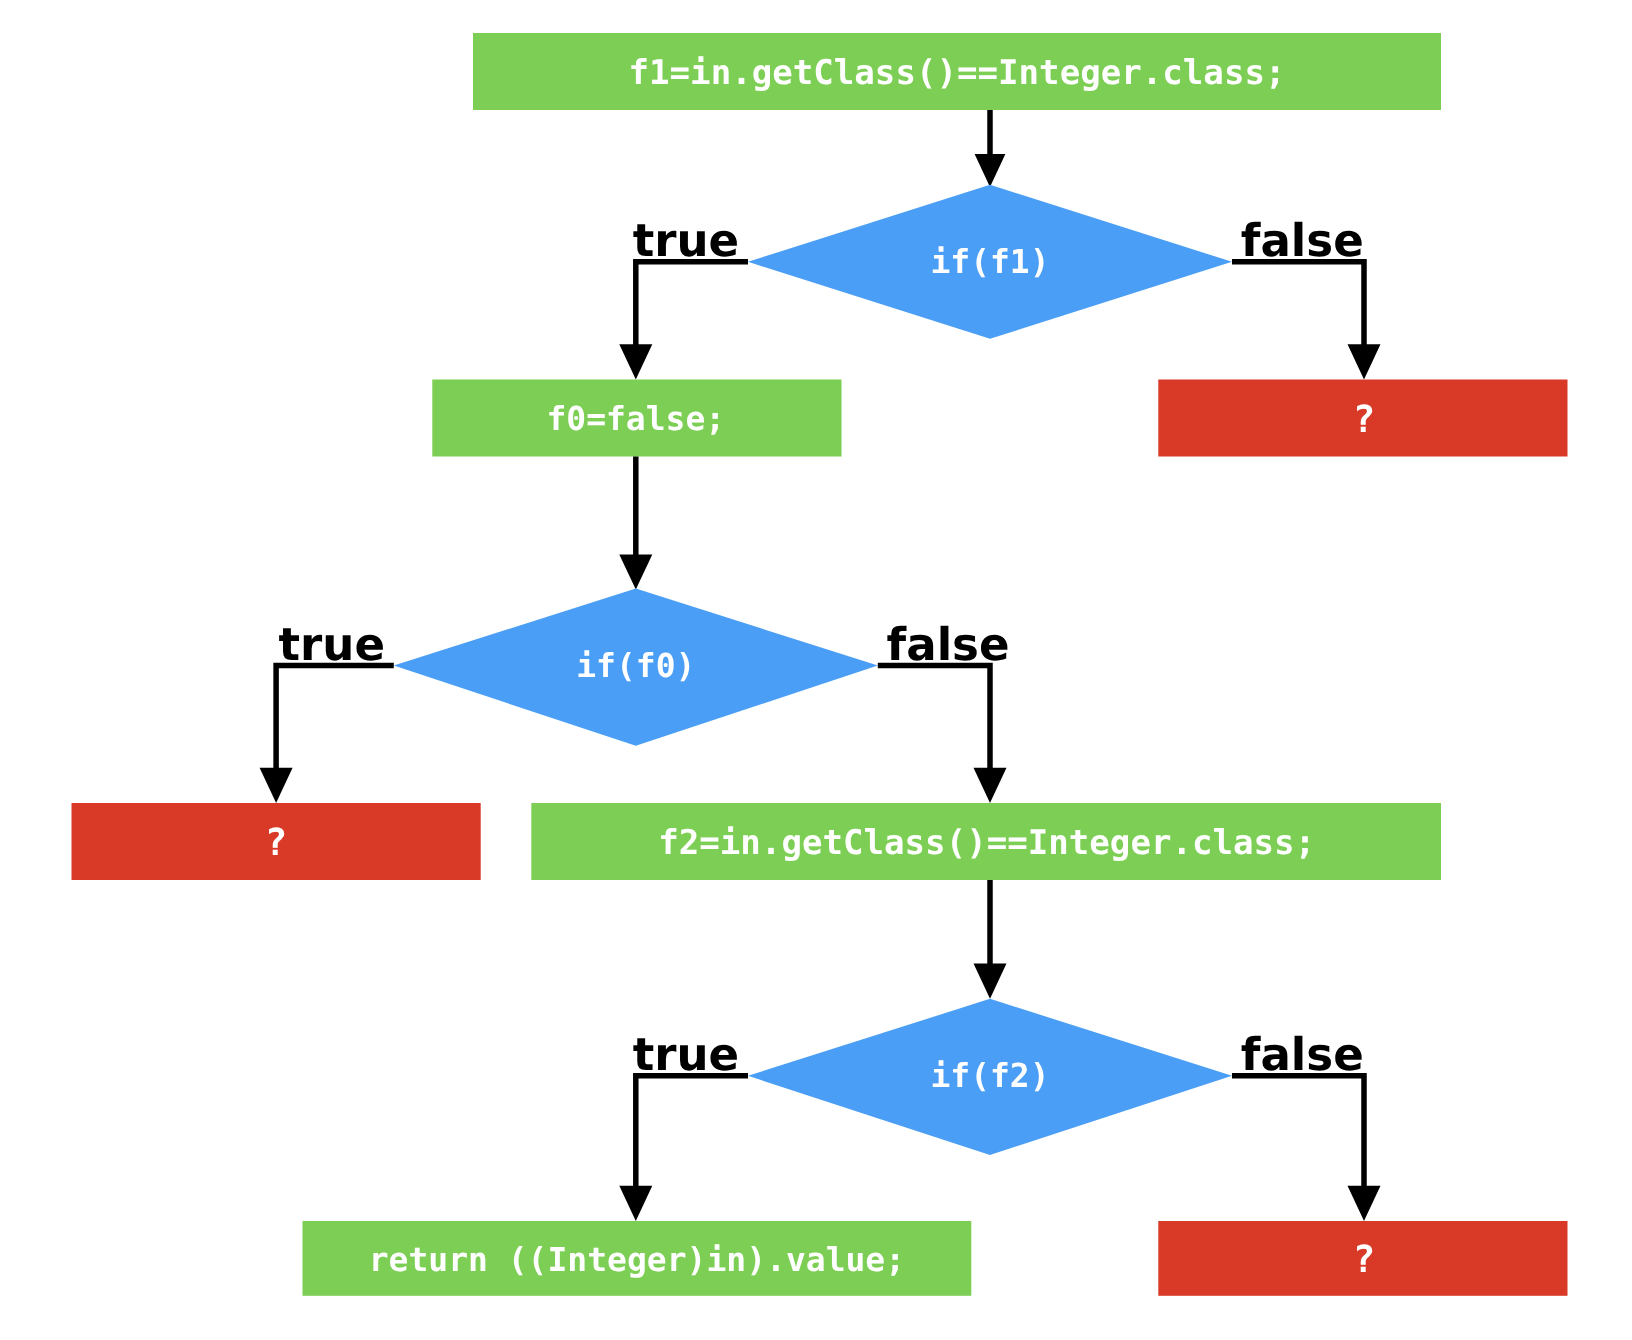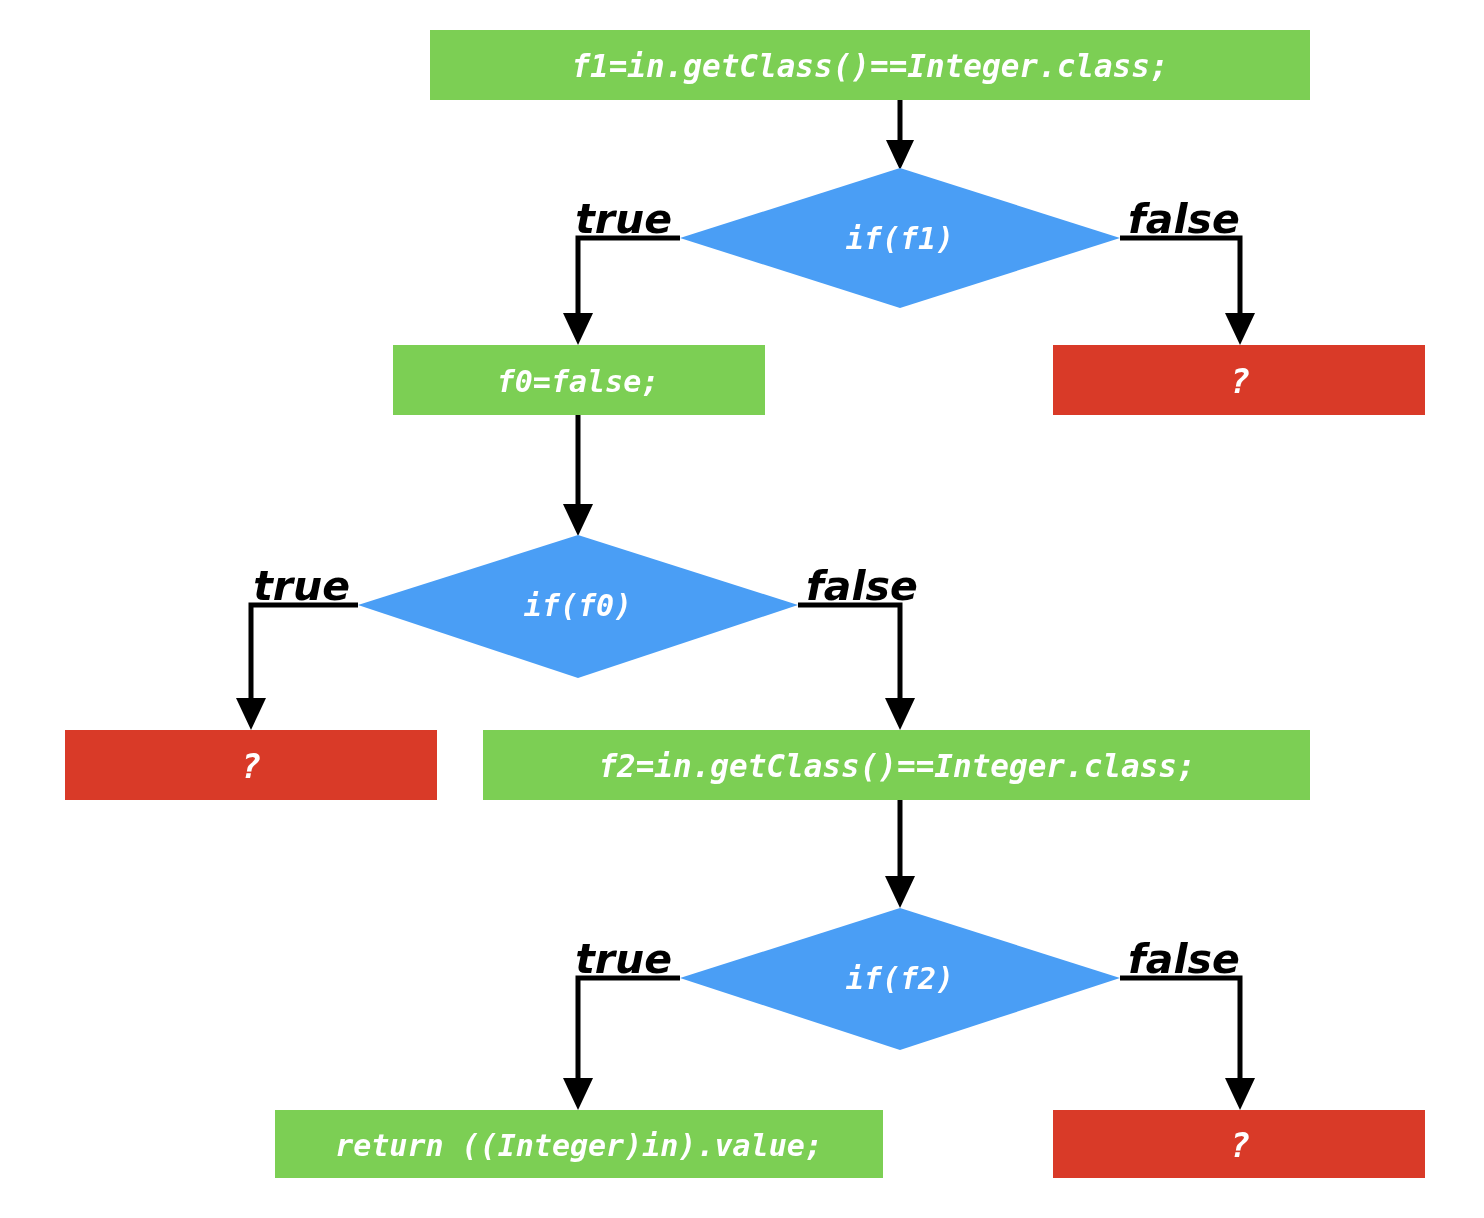--- a/index.html
+++ b/index.html
@@ -58,21 +58,21 @@
   .line {
     stroke: #000000;
     stroke-width: 5;
     fill: none;
   }
   .arrowhead { fill: #000000; }
 </style>
 </head>
 <body>
 
-<div id="canvas" style="background: rgb(255, 255, 255); font-style: italic;">
+<div id="canvas" style="background: rgb(255, 255, 255);">
   <svg id="chart" viewBox="0 0 1484 1218">
 
     <g>
       <rect x="430" y="30" width="880" height="70" fill="#7CCF54"></rect>
       <text class="node-text code-lg" x="870" y="68" fill="#FFFFFF">f1=in.getClass()==Integer.class;</text>
     </g>
 
     <g>
       <line class="line" x1="900" y1="100" x2="900" y2="152" stroke="#000000"></line>
       <polygon class="arrowhead" points="900,170 886,140 914,140" fill="#000000"></polygon>

